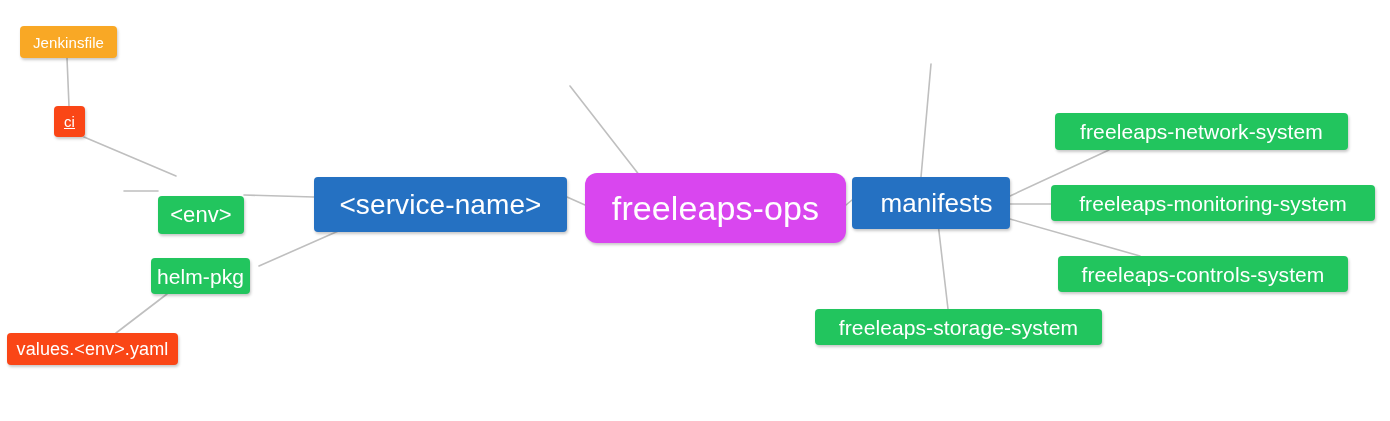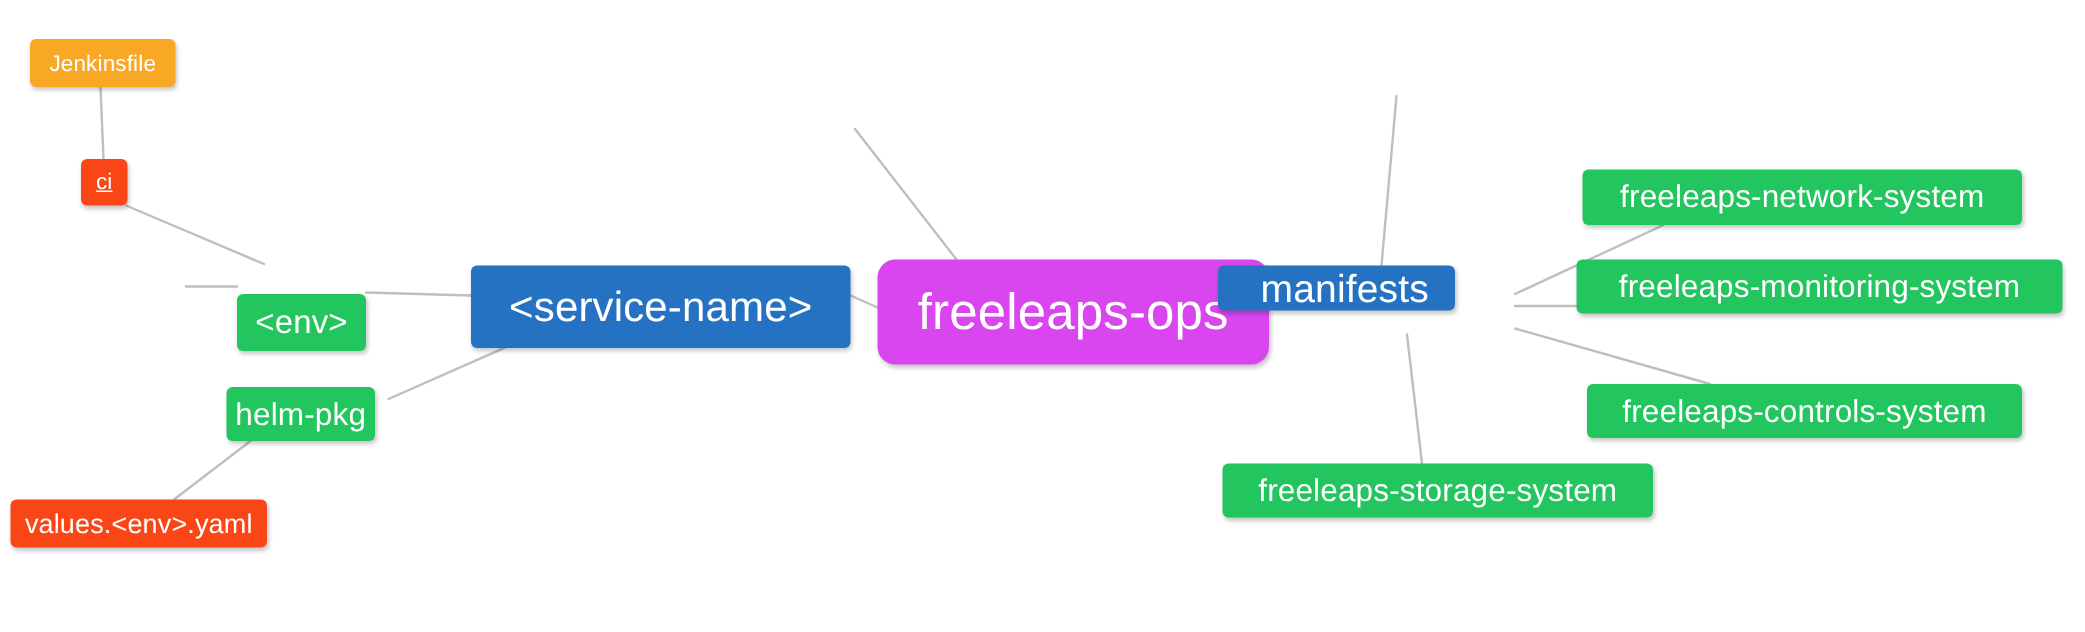--- a/index.html
+++ b/index.html
@@ -71,23 +71,23 @@
       <line x1="69" y1="106" x2="67" y2="58" stroke="#bfbfbf" stroke-width="1.6" stroke-linecap="round"></line>
       <line x1="167" y1="294" x2="116" y2="333" stroke="#bfbfbf" stroke-width="1.6" stroke-linecap="round"></line>
       <line x1="921" y1="177" x2="931" y2="64" stroke="#bfbfbf" stroke-width="1.6" stroke-linecap="round"></line>
       <line x1="1010" y1="196" x2="1109" y2="150" stroke="#bfbfbf" stroke-width="1.6" stroke-linecap="round"></line>
       <line x1="1010" y1="204" x2="1051" y2="204" stroke="#bfbfbf" stroke-width="1.6" stroke-linecap="round"></line>
       <line x1="1010" y1="219" x2="1140" y2="256" stroke="#bfbfbf" stroke-width="1.6" stroke-linecap="round"></line>
       <line x1="938" y1="223" x2="948" y2="309" stroke="#bfbfbf" stroke-width="1.6" stroke-linecap="round"></line>
     </svg>
 <div class="node node-root" style="left: 585px; top: 173px; width: 261px; height: 70px; font-size: 34px;">freeleaps-ops</div>
     <div class="node node-blue" style="left: 314px; top: 177px; width: 253px; height: 55px; font-size: 28px;">&lt;service-name&gt;</div>
-    <div class="node node-blue" style="left: 812px; top: 177px; width: 158px; height: 30px; font-size: 26px; padding-left: 11px;">manifests</div>
+    <div class="node node-blue" style="left: 852px; top: 177px; width: 158px; height: 52px; font-size: 26px; padding-left: 11px;">manifests</div>
     <div class="node node-green" style="left: 158px; top: 176px; width: 86px; height: 38px; font-size: 22px; margin-top: 20px;">&lt;env&gt;</div>
     <div class="node node-green" style="left: 151px; top: 258px; width: 99px; height: 36px; font-size: 21px;">helm-pkg</div>
     <div class="node node-red" style="left: 54px; top: 106px; width: 31px; height: 31px; font-size: 15px; text-decoration: underline;">ci</div>
     <div class="node node-orange" style="left: 20px; top: 26px; width: 97px; height: 32px; font-size: 15px;">Jenkinsfile</div>
     <div class="node node-red" style="left: 7px; top: 333px; width: 171px; height: 32px; font-size: 18px;">values.&lt;env&gt;.yaml</div>
     <div class="node node-green" style="left: 1055px; top: 113px; width: 293px; height: 37px; font-size: 21px;">freeleaps-network-system</div>
-    <div class="node node-green" style="left: 1051px; top: 173px; width: 324px; height: 36px; font-size: 21px;">freeleaps-monitoring-system</div>
+    <div class="node node-green" style="left: 1051px; top: 185px; width: 324px; height: 36px; font-size: 21px;">freeleaps-monitoring-system</div>
     <div class="node node-green" style="left: 1058px; top: 256px; width: 290px; height: 36px; font-size: 21px;">freeleaps-controls-system</div>
     <div class="node node-green" style="left: 815px; top: 309px; width: 287px; height: 36px; font-size: 21px;">freeleaps-storage-system</div>
   </div>
 
 </body></html>

